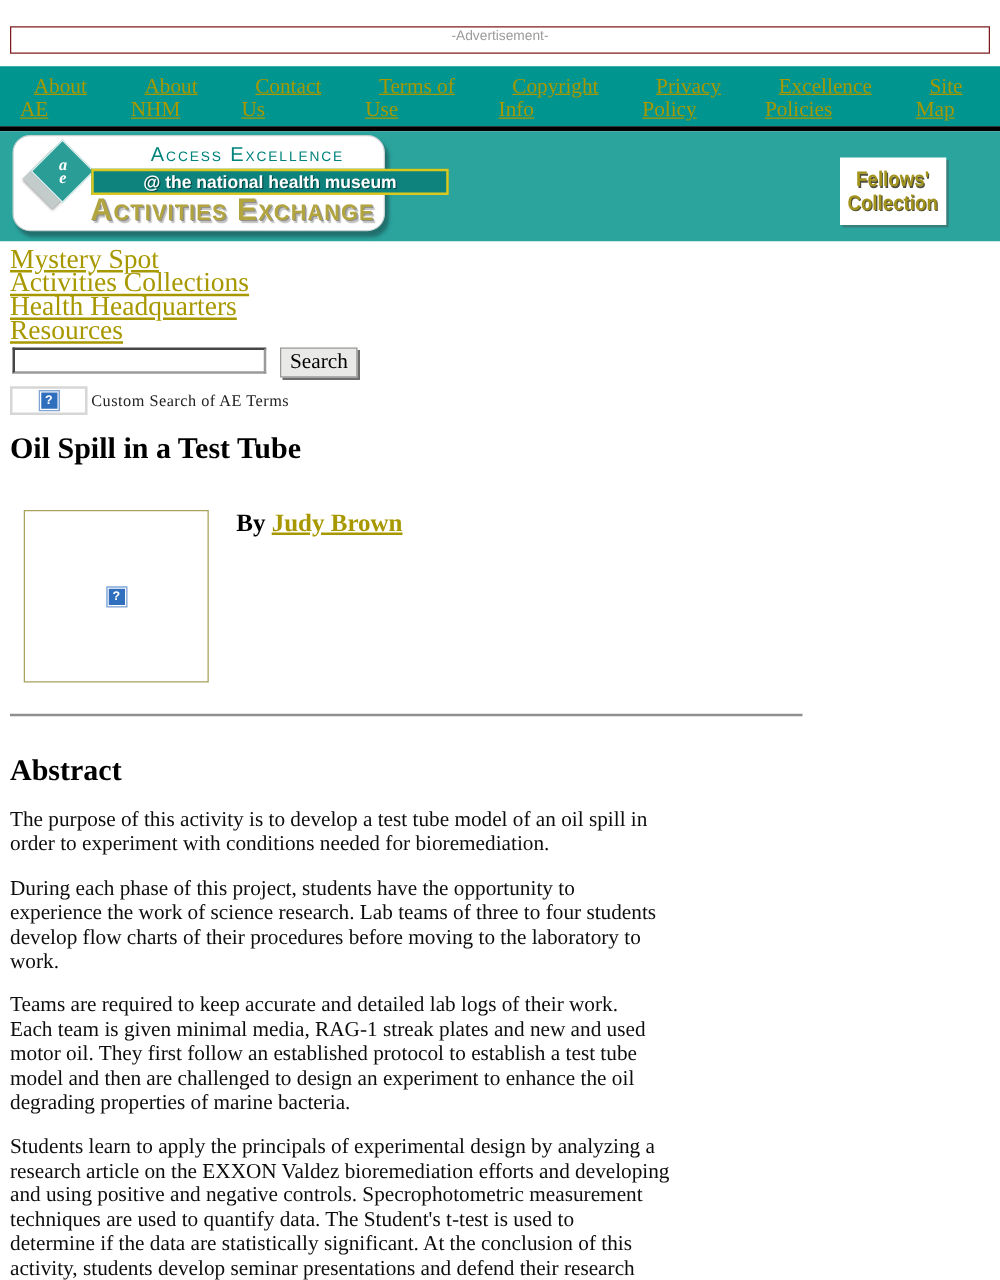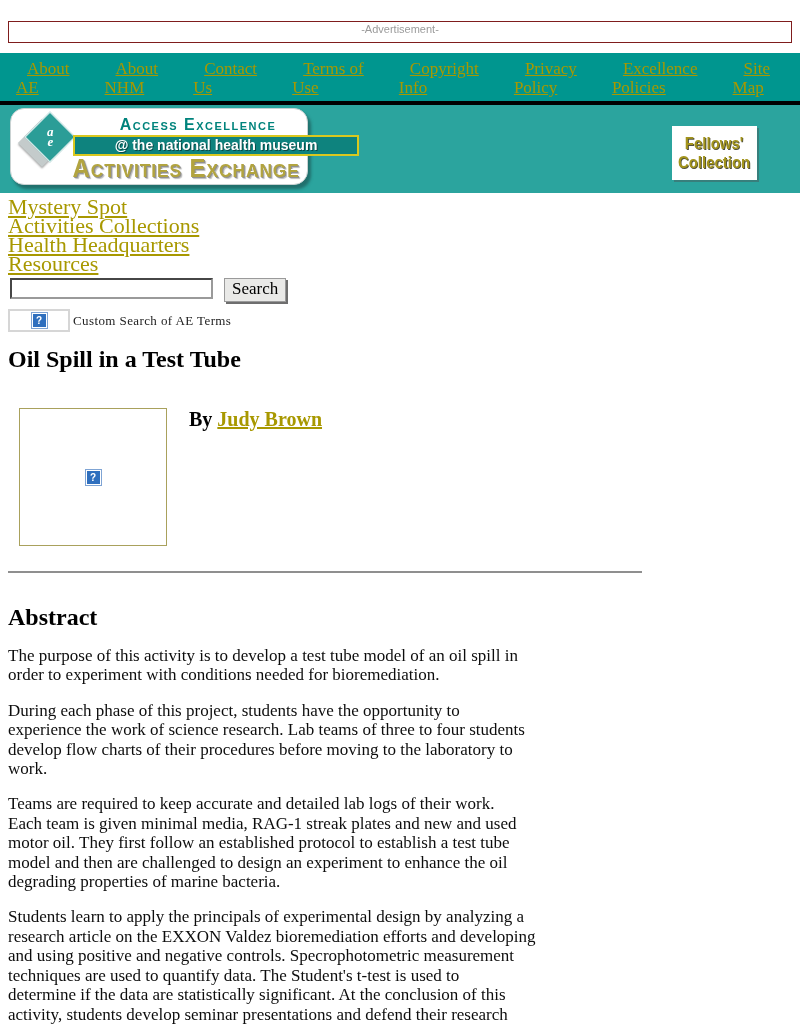--- a/index.html
+++ b/index.html
@@ -42,21 +42,21 @@
   }
   .diamond-back{left:14px;top:17px;background:#C4CBCB;box-shadow:1px 1px 2px rgba(0,0,0,.35);}
   .diamond{left:21px;top:10px;background:#2B9D97;border:1px solid #e8f2f1;
     display:flex;align-items:center;justify-content:center;}
   .diamond .inner{
     transform:rotate(-45deg);color:#fff;font-weight:bold;font-style:italic;
     font-size:13px;line-height:10px;width:9px;word-break:break-all;text-align:center;
   }
   .org-name{
     position:absolute;left:76px;top:7px;width:222px;text-align:center;
-    font-family:"Liberation Sans", sans-serif;font-weight:bold;font-size:16px;
+    font-family:"Liberation Sans", sans-serif;font-weight:normal;font-size:16px;
     font-variant:small-caps;letter-spacing:1.5px;color:var(--logo-teal);
   }
   .tagline{
     position:absolute;left:62px;top:26px;width:282px;height:17px;
     background:var(--tagline-bg);border:2px solid var(--tagline-border);
     color:#fff;font-family:"Liberation Sans", sans-serif;font-weight:bold;
     font-size:14px;line-height:17px;text-align:center;
     text-shadow:1px 1px 0 rgba(0,0,0,.45);
   }
   .site-name{

